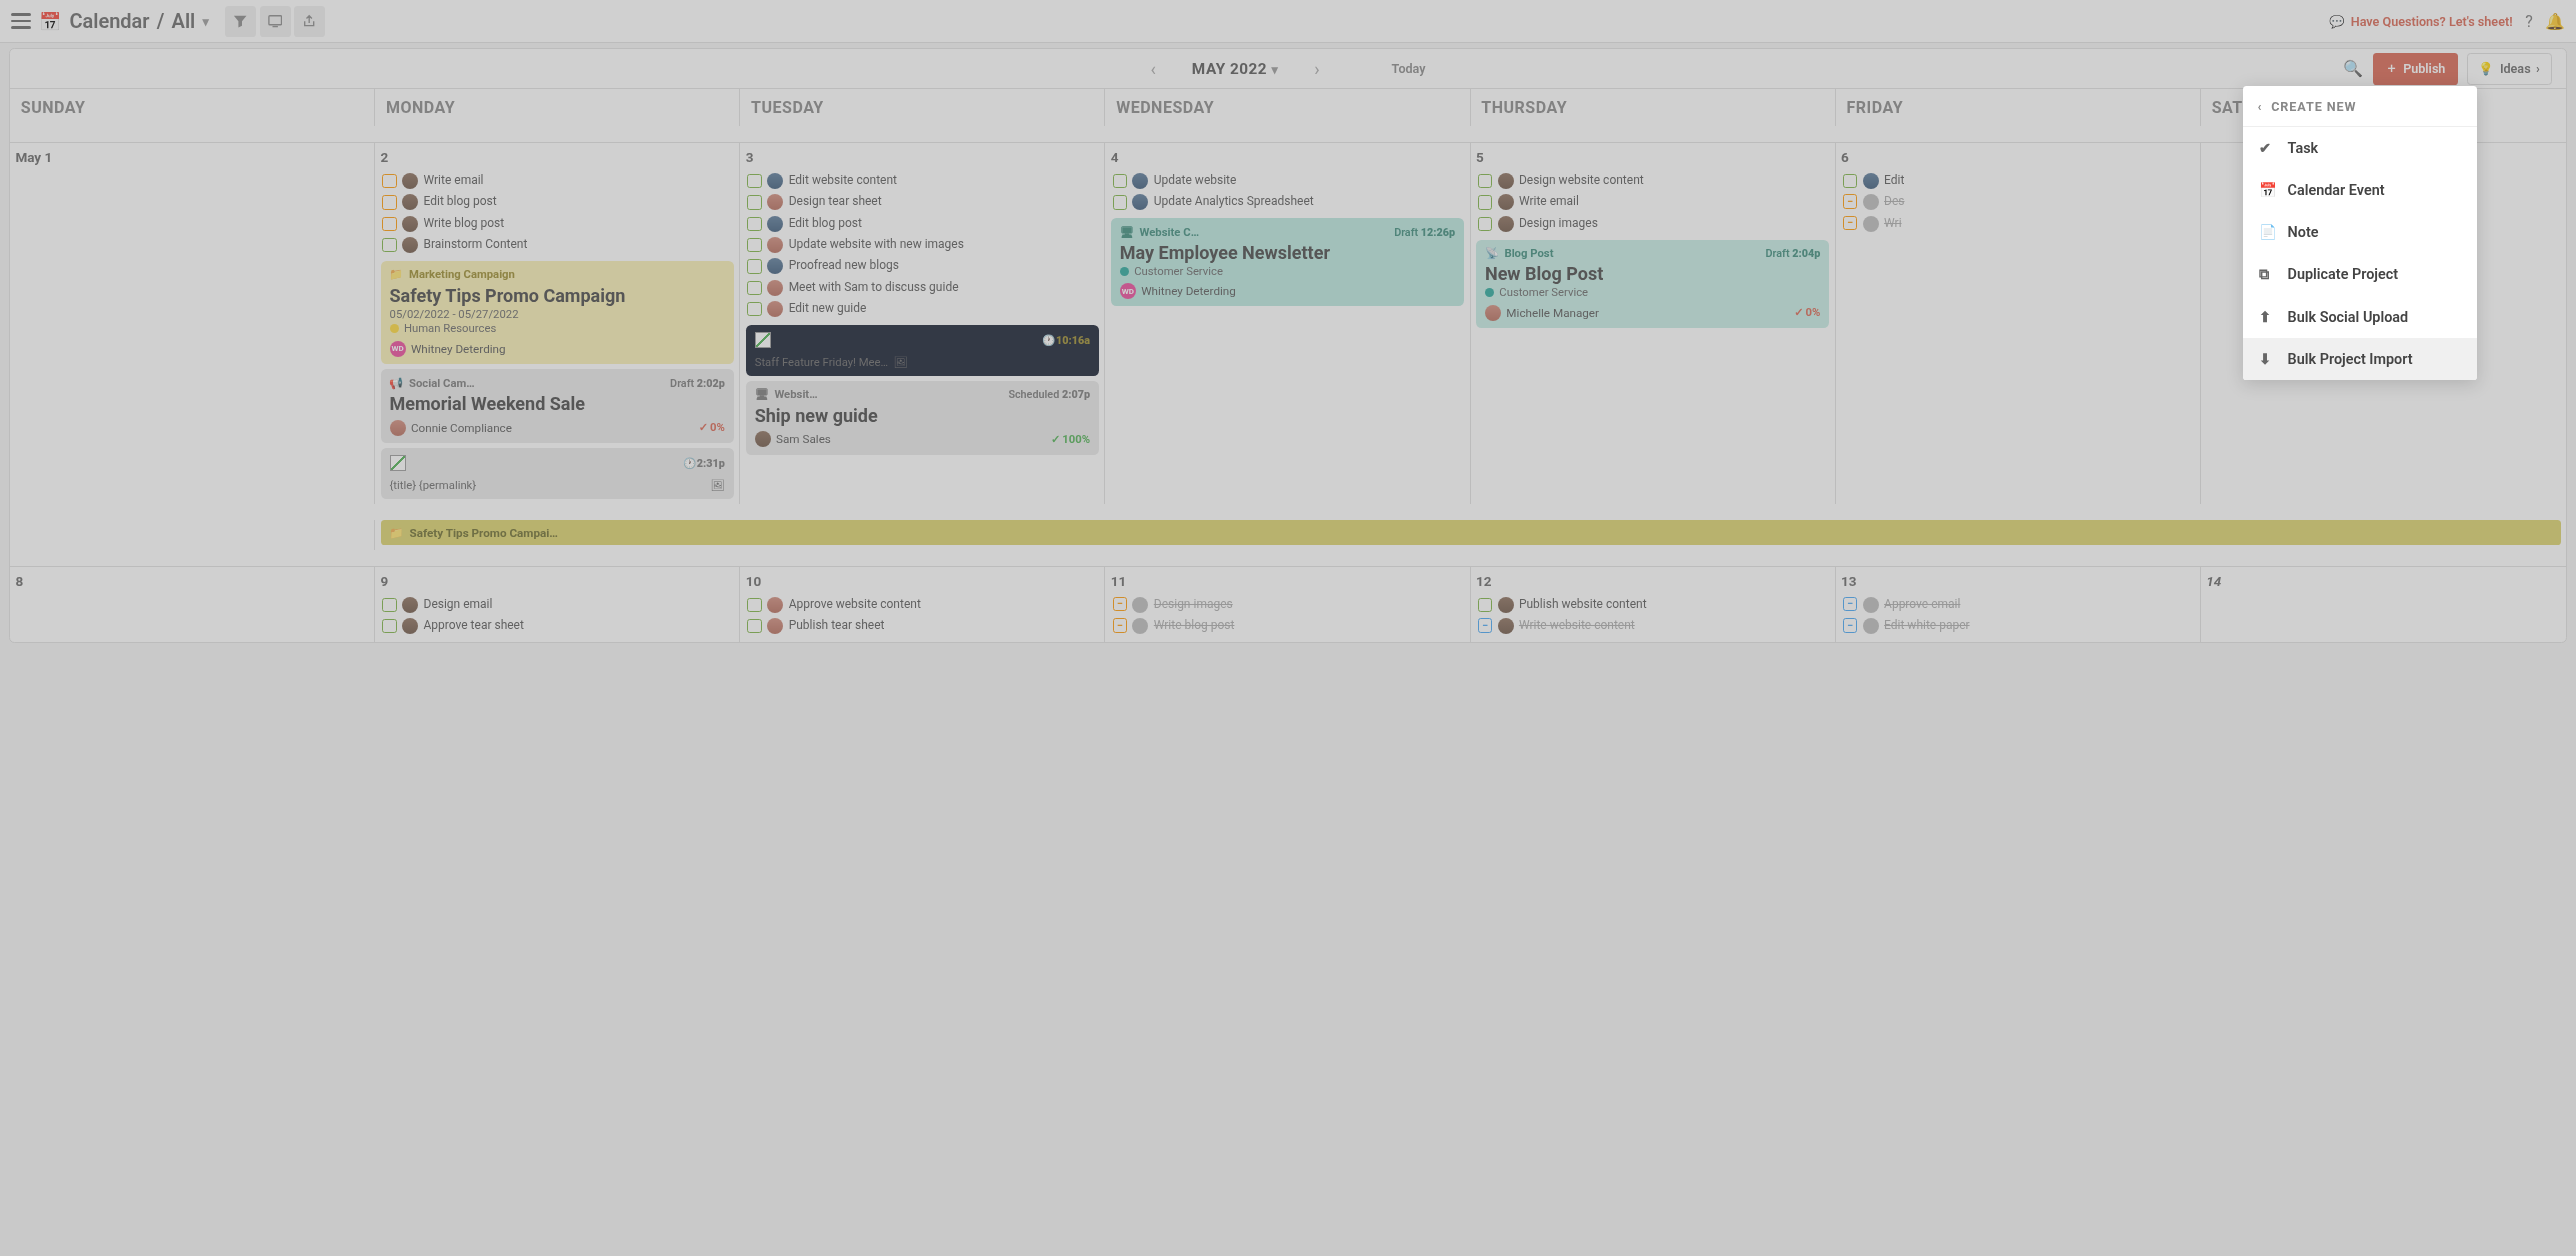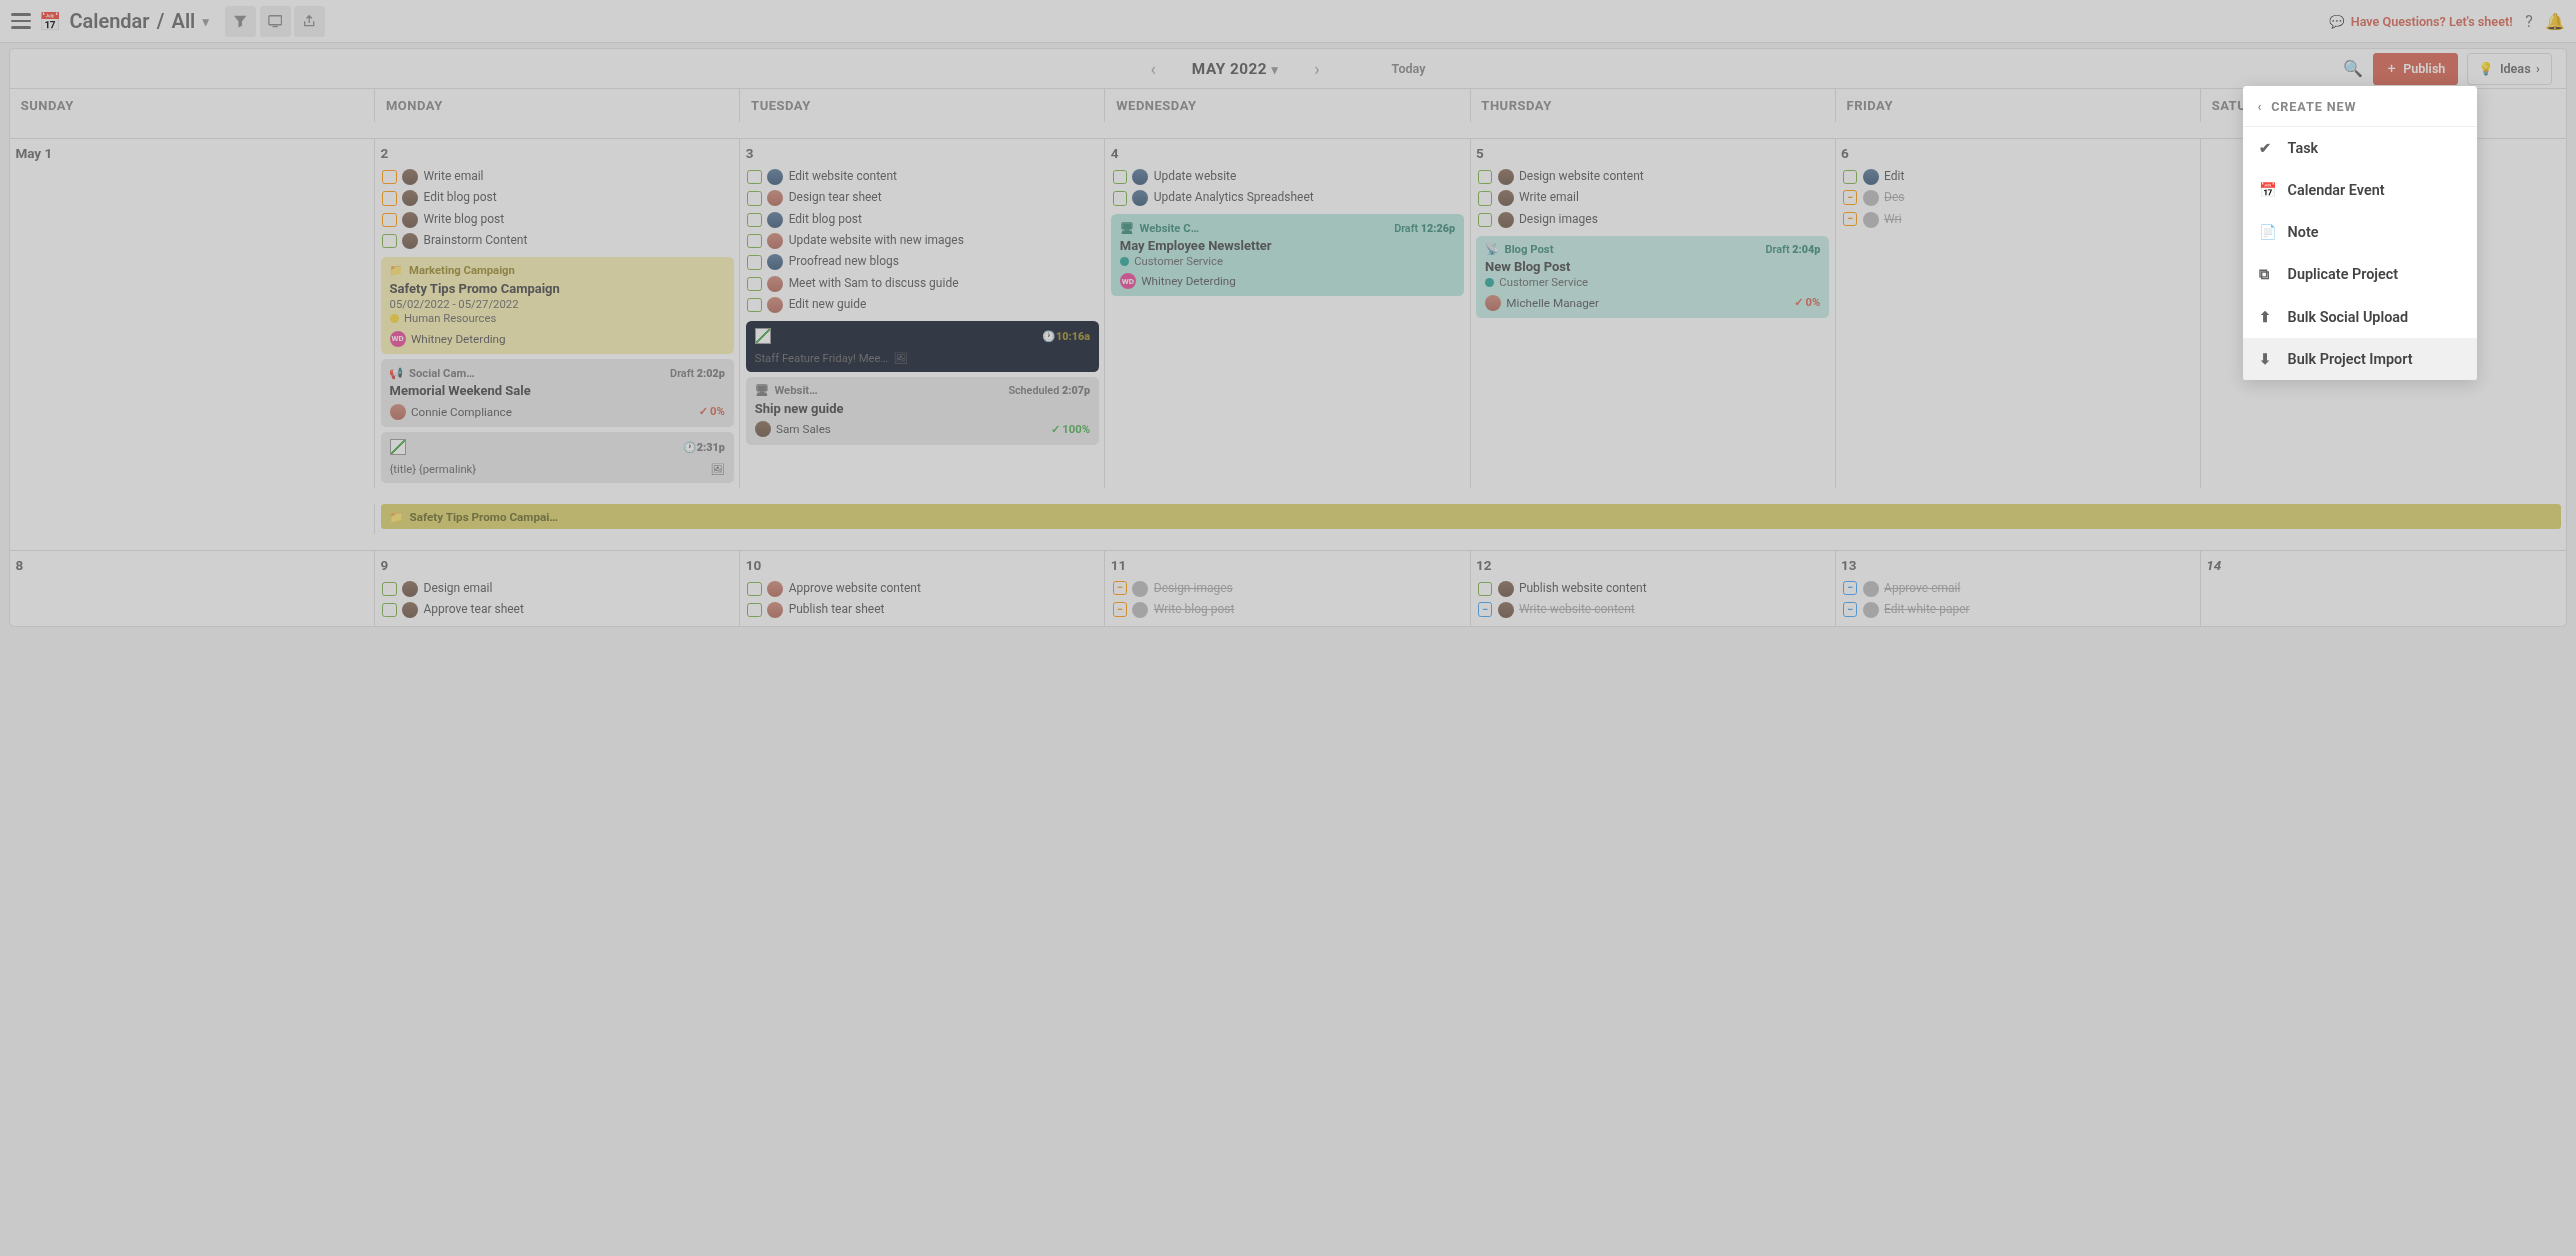--- a/index.html
+++ b/index.html
@@ -26,21 +26,21 @@
 .month-label { font-weight: 700; color: #555; font-size: 15.3px; letter-spacing: 0.5px; }
 .nav-arrow { font-size: 18px; color: #aaa; cursor: pointer; }
 .today-btn { font-weight: 600; color: #888; cursor: pointer; margin-left: 36px; }
 .head-right { position: absolute; right: 14.4px; display: flex; align-items: center; gap: 9px; }
 .search-icon { color: #888; font-size: 16px; }
 .create-btn { background: #d9634f; color: #fff; border-radius: 3.6px; padding: 7.2px 12.6px; font-weight: 600; display: flex; align-items: center; gap: 5.4px; cursor: pointer; }
 .ideas-btn { background: #fff; border: 0.9px solid #ddd; border-radius: 3.6px; padding: 7.2px 10.8px; font-weight: 600; color: #666; display: flex; align-items: center; gap: 5.4px; cursor: pointer; }
 
 
 .day-headers { display: grid; grid-template-columns: repeat(7, 1fr); border-top: 0.9px solid #e0e0e0; }
-.day-header { padding: 9px 10.8px; font-weight: 700; color: #888; font-size: 13px; letter-spacing: 0.5px; border-right: 0.9px solid #e0e0e0; }
+.day-header { padding: 9px 10.8px; font-weight: 700; color: #888; font-size: 16px; letter-spacing: 0.5px; border-right: 0.9px solid #e0e0e0; }
 .day-header:last-child { border-right: none; }
 
 
 .grid { display: grid; grid-template-columns: repeat(7, 1fr); margin-top: 16px; }
 .cell { border-right: 0.9px solid #e0e0e0; border-top: 0.9px solid #e0e0e0; min-height: 90px; padding: 5.4px; position: relative; }
 .cell:last-child { border-right: none; font-style: italic; }
 .date-num { font-weight: 700; color: #666; font-size: 13.5px; margin-bottom: 5.4px; }
 
 
 .task { display: flex; align-items: flex-start; gap: 5.4px; padding: 2.7px 1.8px; font-size: 12px; color: #555; }
@@ -55,21 +55,21 @@
 .avatar.b1 { background: linear-gradient(#8a6d5a,#6d5444); }
 .avatar.b2 { background: linear-gradient(#d08a7a,#b56a5a); }
 .avatar.b3 { background: linear-gradient(#5a7a9a,#3a5a7a); }
 .task-text { flex: 1; line-height: 1.3; }
 .task-text.strike { text-decoration: line-through; color: #aaa; }
 
 
 .card { border-radius: 5.4px; padding: 7.2px 9px; margin-top: 5.4px; font-size: 11.7px; }
 .card-header { display: flex; align-items: center; gap: 5.4px; font-weight: 700; font-size: 11.3px; }
 .card-header .status { margin-left: auto; font-weight: 600; font-size: 10.8px; }
-.card-title { font-weight: 700; margin-top: 3.6px; font-size: 13px; color: #444; }
+.card-title { font-weight: 700; margin-top: 3.6px; font-size: 18px; color: #444; }
 .card-sub { font-size: 11.3px; color: #666; margin-top: 1.8px; display:flex; align-items:center; gap:5.4px; }
 .dot { width: 9px; height: 9px; border-radius: 50%; display: inline-block; }
 .dot.teal { background: #26a69a; }
 .dot.yellow { background: #fdd835; }
 .card.yellow { background: #f7eeb3; }
 .card.yellow .card-header { color: #9a8a2a; }
 .card.grey { background: #e8e8e8; }
 .card.grey .card-header { color: #777; }
 .card.teal { background: #b9e6de; }
 .card.teal .card-header { color: #3a8a7a; }

